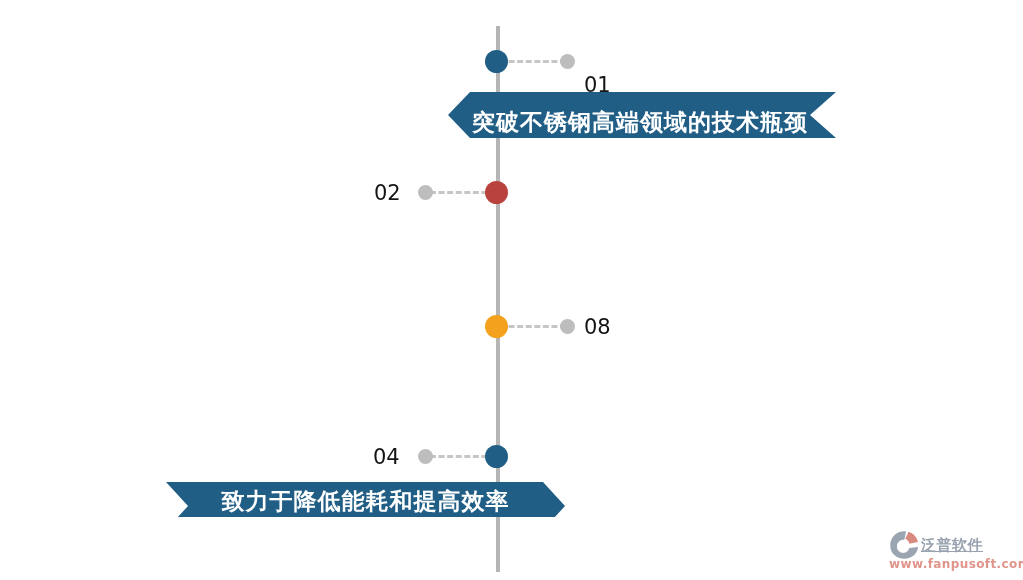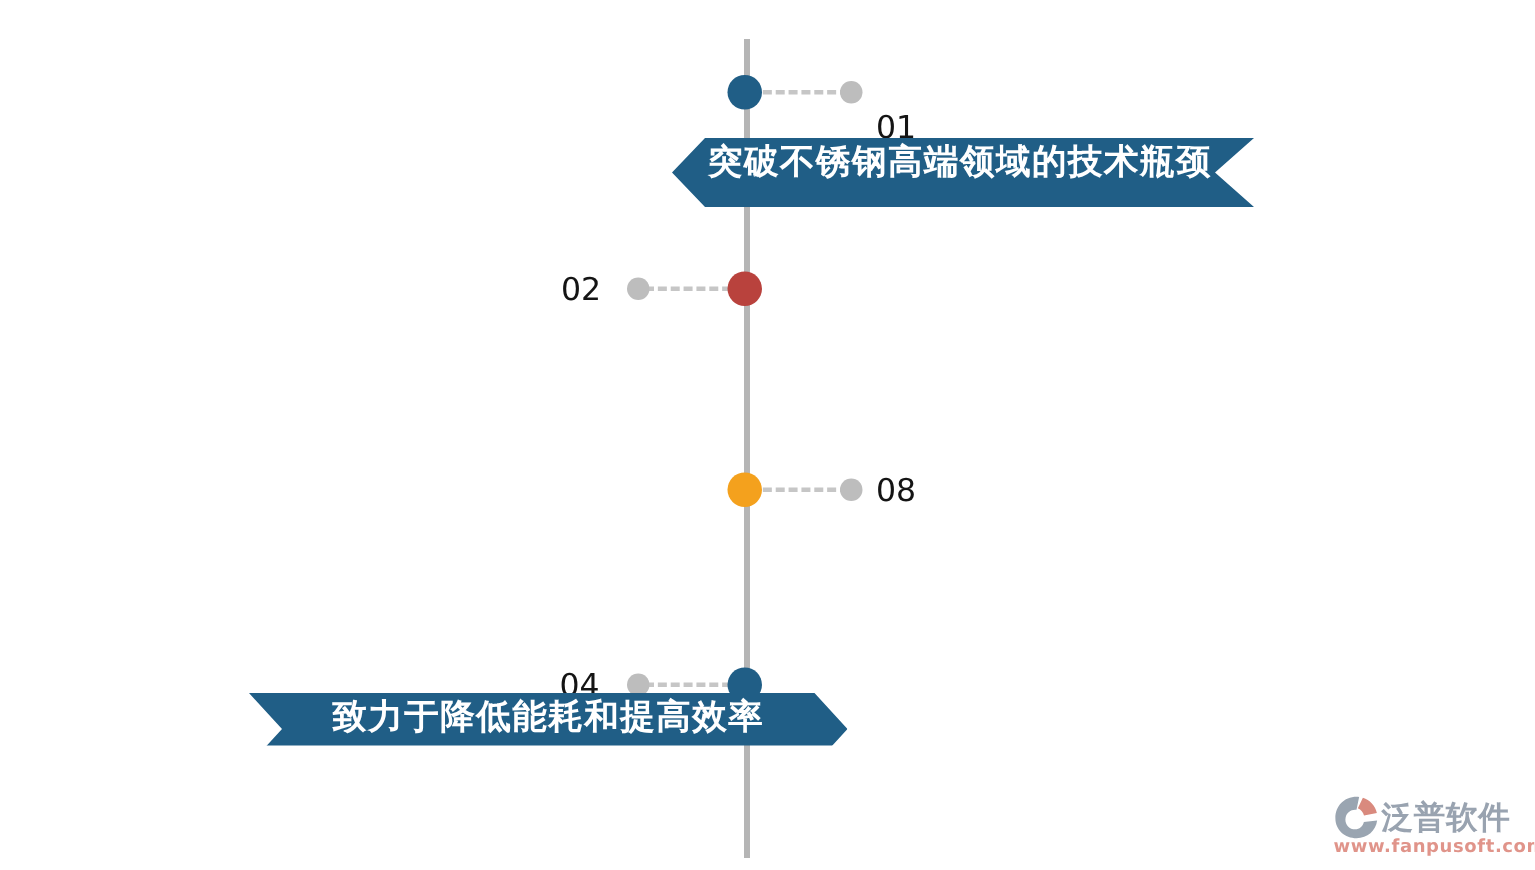--- a/index.html
+++ b/index.html
@@ -43,38 +43,38 @@
 
   
   .num{position:absolute;font-size:21px;color:var(--number);z-index:3;line-height:26px;}
   .nm1{left:584px;top:49px;margin-top:23px;}
   .nm2{left:374px;top:180px;width:30px;text-align:left;}
   .nm3{left:584px;top:314px;}
   .nm4{left:373px;top:444px;width:30px;text-align:left;}
 
   
   .banner{
-    position:absolute;display:flex;align-items:flex-start;justify-content:center;
+    position:absolute;display:flex;align-items:flex-end;justify-content:center;
     color:var(--banner_text);font-size:23px;font-weight:700;letter-spacing:1px;
     z-index:5;box-sizing:border-box;white-space:nowrap;
   }
   .b1{left:448px;top:92px;width:388px;height:46px;padding-left:22px;padding-right:26px;
       clip-path:polygon(0 23px,22px 0,388px 0,362px 23px,388px 46px,22px 46px);}
   .b2{left:177px;top:221px;width:388px;height:46px;padding-left:21px;padding-right:22px;
       clip-path:polygon(0 0,366px 0,388px 23px,366px 46px,0 46px,21px 23px);}
   .b3{left:430px;top:362px;width:385px;height:48px;padding-left:23px;padding-right:22px;
       clip-path:polygon(0 24px,23px 0,385px 0,363px 24px,385px 48px,23px 48px);}
-  .b4{left:166px;top:462px;width:399px;height:35px;padding-left:22px;padding-right:22px;
+  .b4{left:166px;top:482px;width:399px;height:35px;padding-left:22px;padding-right:22px;
       clip-path:polygon(0 0,377px 0,399px 24px,377px 48px,0 48px,22px 24px);}
 
   
   .logo{position:absolute;left:889px;top:530px;width:130px;z-index:6;}
   .logo-row{display:flex;align-items:center;gap:2px;}
   .logo-icon{width:30px;height:30px;flex:0 0 auto;}
-  .logo-name{font-size:21px;font-weight:700;color:var(--logo_gray);letter-spacing:0.5px;line-height:30px;}
+  .logo-name{font-size:15px;font-weight:700;color:var(--logo_gray);letter-spacing:0.5px;line-height:30px;text-decoration:underline;}
   .logo-url{font-size:12px;font-weight:700;color:var(--logo_red);letter-spacing:0.4px;margin-top:-3px;text-align:center;}
 </style>
 </head>
 <body>
 
 <div class="canvas">
 
   <div class="vline"></div>
 
   <div class="connector cn1"></div>

